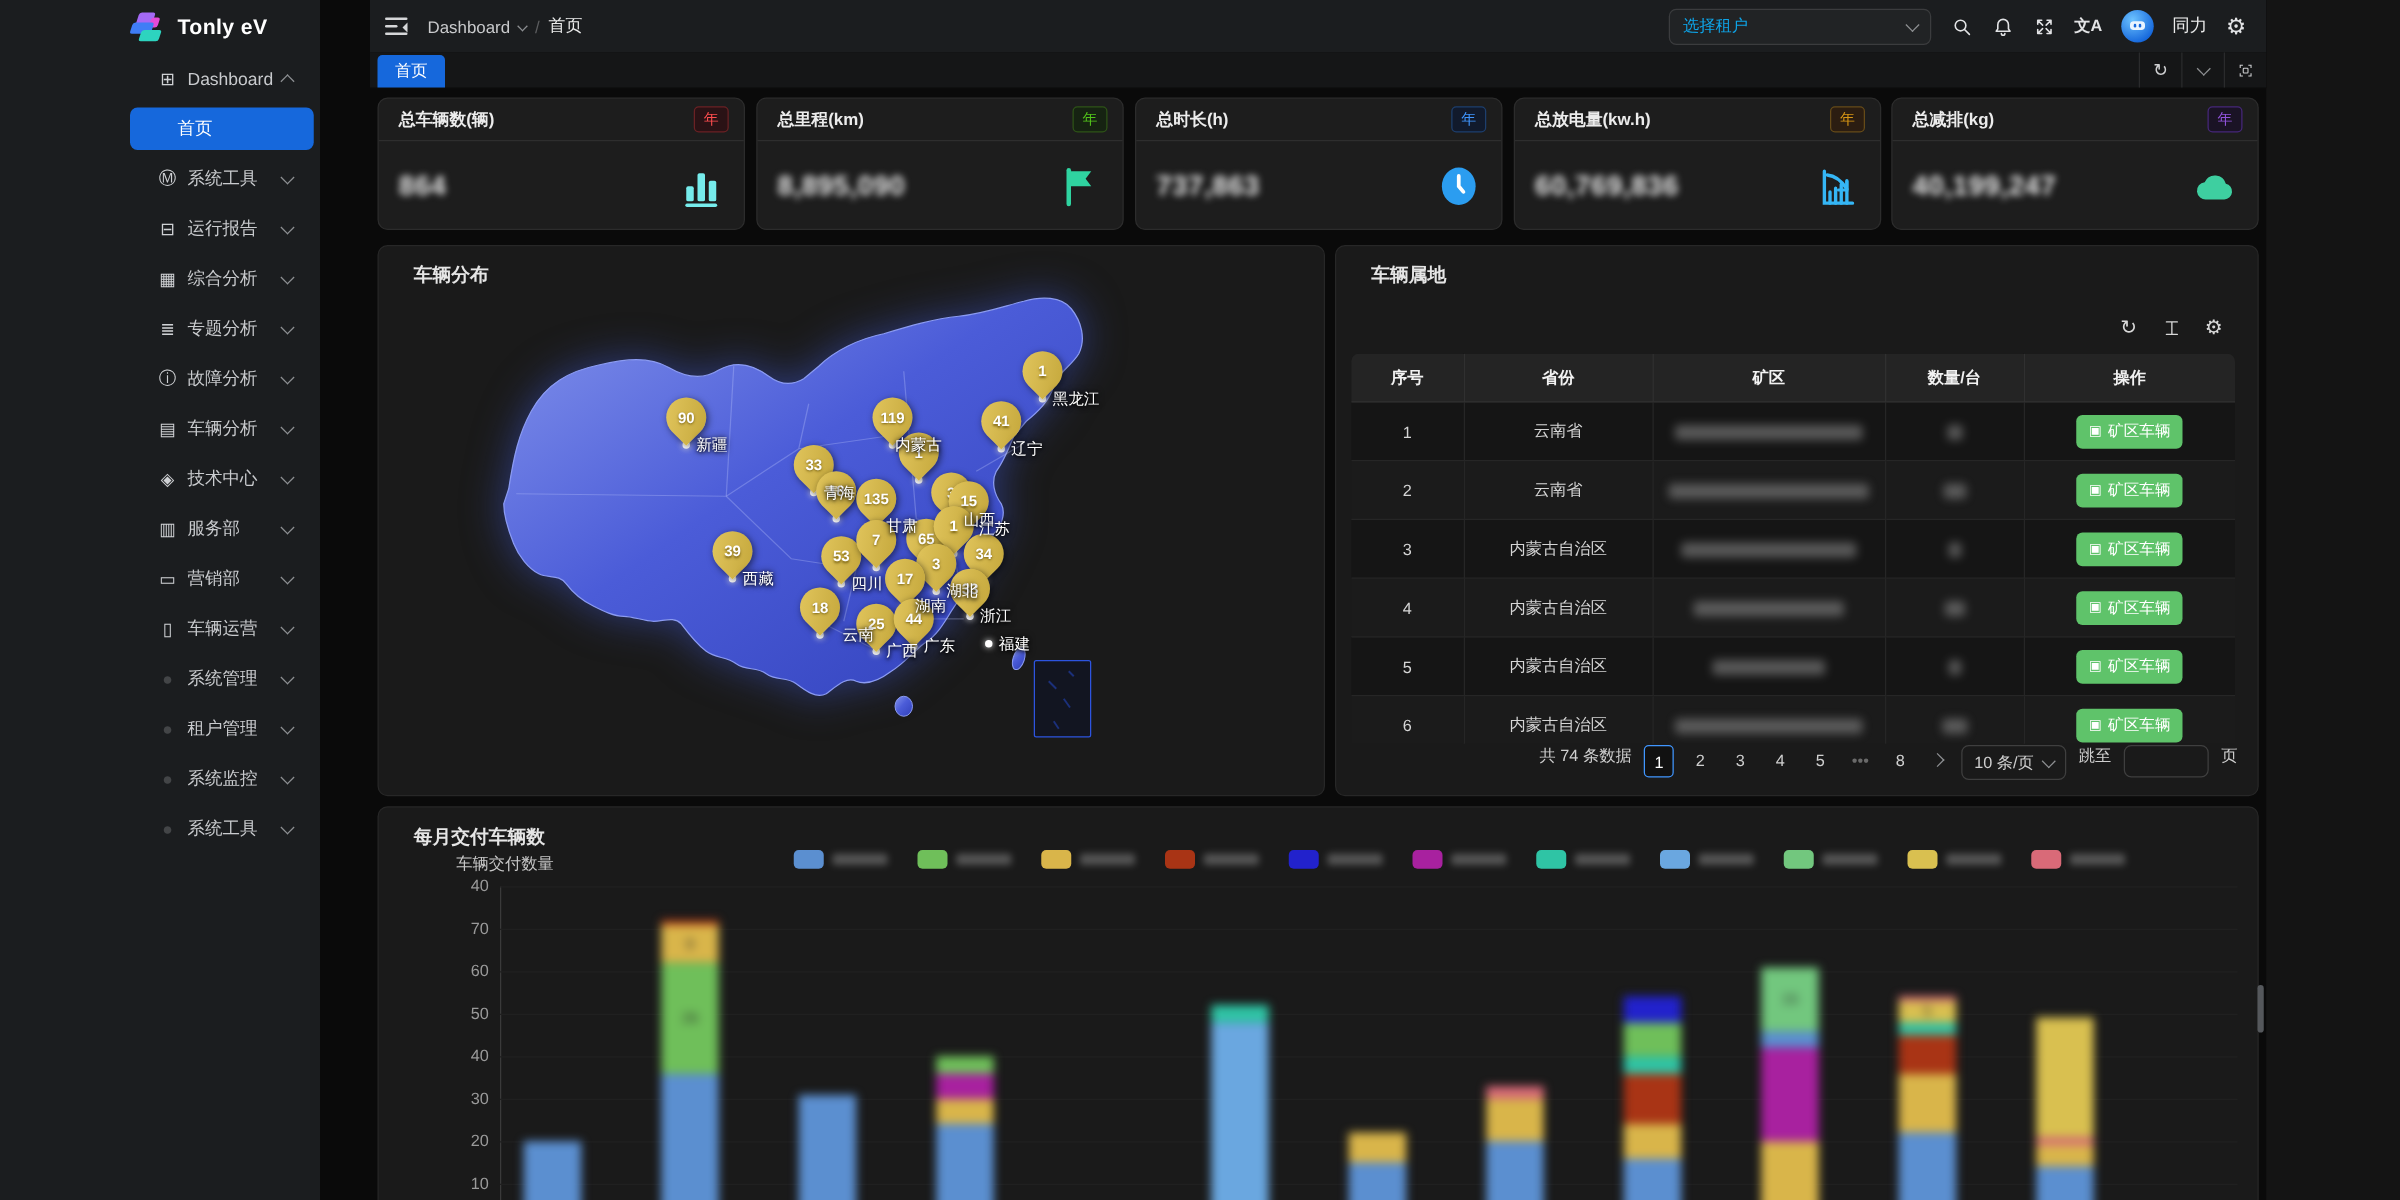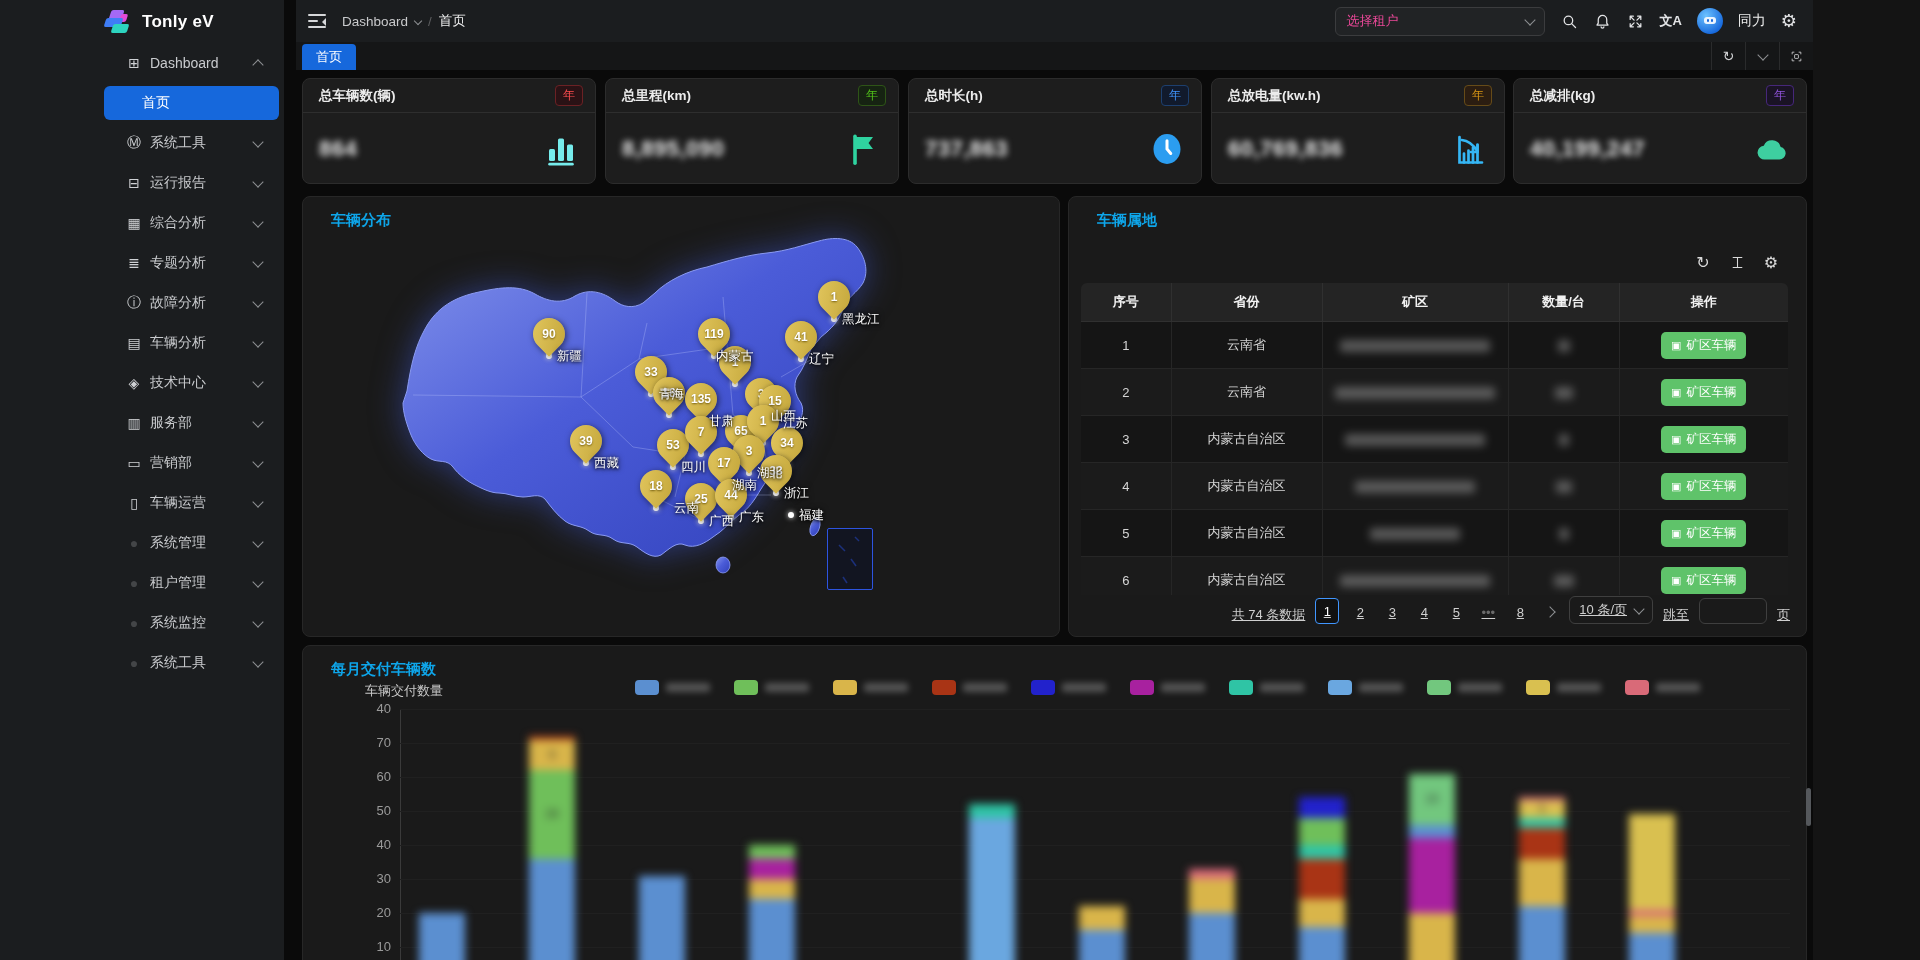--- a/index.html
+++ b/index.html
@@ -1,19 +1,19 @@
 <!DOCTYPE html>
 <html><head>
 <meta charset="utf-8">
 <style>
   html,body{margin:0;padding:0;background:#141414;width:1920px;height:960px;overflow:hidden;
     font-family:"Liberation Sans","DejaVu Sans",sans-serif;-webkit-font-smoothing:antialiased;}
   .app{position:relative;width:1813px;height:960px;background:#0a0a0a;overflow:hidden;}
   
-  .sidebar{position:absolute;left:0;top:0;width:284px;height:960px;background:#1b1d1f;z-index:5;}
+  .sidebar{position:absolute;left:0;top:0;width:256px;height:960px;background:#1b1d1f;z-index:5;}
   .logo-row{display:flex;align-items:center;height:44px;padding-left:104px;}
   .logo-ico{position:relative;width:26px;height:24px;margin-right:12px;}
   .logo-ico i{position:absolute;display:block;}
   .lg1{left:6px;top:0;width:13px;height:10px;background:#a469f5;transform:skewX(-18deg);border-radius:2px;}
   .lg2{left:1px;top:8px;width:17px;height:9px;background:#3f7df6;transform:skewX(-18deg);border-radius:2px;}
   .lg3{left:8px;top:14px;width:16px;height:9px;background:#2dd4bf;transform:skewX(-18deg);border-radius:2px;}
   .lg4{left:16px;top:4px;width:7px;height:8px;background:#e44ad8;transform:skewX(-18deg);border-radius:2px;}
   .logo-txt{color:#fff;font-size:17px;font-weight:bold;letter-spacing:.3px;}
   .side-menu{position:absolute;top:43px;left:0;right:0;}
   .side-item{position:relative;height:40px;display:flex;align-items:center;color:#c9cbce;font-size:14px;cursor:pointer;}
@@ -26,39 +26,39 @@
   
   .header{position:absolute;left:296px;top:0;width:1517px;height:42px;background:#1b1d1f;display:flex;align-items:center;}
   .fold-ico{width:18px;height:14px;position:relative;margin-left:12px;cursor:pointer;}
   .fold-ico b{position:absolute;left:0;height:2px;background:#d6d7d9;border-radius:1px;}
   .crumb{margin-left:16px;font-size:13.5px;color:#c9cacc;display:flex;align-items:center;gap:7px;}
   .crumb .cur{color:#ececec;}
   .crumb .sep{color:#5c5d5f;}
   .crumb .cv{margin:0;width:5px;height:5px;}
   .hdr-right{position:absolute;right:16px;top:0;height:42px;display:flex;align-items:center;gap:15px;}
   .tenant-sel{width:188px;height:27px;border:1px solid #3b3c3e;border-radius:6px;background:#212325;display:flex;align-items:center;padding:0 10px;cursor:pointer;}
-  .tenant-sel .ph{flex:1;color:#ec4899;font-size:13px;}
+  .tenant-sel .ph{flex:1;color:#0ea5e9;font-size:13px;}
   .hicon{width:18px;height:18px;color:#e2e3e5;display:flex;align-items:center;justify-content:center;cursor:pointer;}
   .hicon svg{width:17px;height:17px;stroke:currentColor;fill:none;stroke-width:1.8;stroke-linecap:round;stroke-linejoin:round;}
   .trans{font-size:13px;font-weight:bold;color:#e2e3e5;cursor:pointer;}
   .avatar{width:26px;height:26px;border-radius:50%;background:radial-gradient(circle at 35% 30%,#6cc2ff,#1668dc 75%);position:relative;cursor:pointer;}
   .avatar:after{content:"";position:absolute;left:7px;top:9px;width:12px;height:7px;border-radius:3px;background:#eaf4ff;}
   .avatar:before{content:"";position:absolute;left:10px;top:11px;width:2.5px;height:2.5px;border-radius:50%;background:#1668dc;box-shadow:4px 0 0 #1668dc;z-index:1;}
   .uname{color:#ececec;font-size:14px;cursor:pointer;}
   .gear{font-size:18px;color:#e2e3e5;cursor:pointer;line-height:1;}
   
   .tabstrip{position:absolute;left:296px;top:42px;width:1517px;height:28px;background:#151617;border-bottom:1px solid #0a0a0a;}
   .tab-active{position:absolute;left:6px;top:2px;height:26px;background:#1668dc;color:#fff;font-size:13px;border-radius:4px 4px 0 0;display:flex;align-items:center;padding:0 14px;cursor:pointer;}
   .tab-ctrls{position:absolute;right:0;top:0;height:28px;display:flex;}
   .tab-ctrl{width:33px;height:28px;border-left:1px solid #2a2b2c;display:flex;align-items:center;justify-content:center;color:#cfd0d2;font-size:14px;cursor:pointer;}
   .tab-ctrl svg{width:13px;height:13px;stroke:currentColor;fill:none;stroke-width:1.6;}
   .tab-ctrl .cv{margin:0;}
   
   .panel{position:absolute;background:#1a1a1a;border:1px solid #272727;border-radius:8px;box-sizing:border-box;}
-  .panel-title{position:absolute;left:28px;top:14px;color:#0ea5e9;font-size:15px;font-weight:bold;}
+  .panel-title{position:absolute;left:28px;top:14px;color:#e5e5e5;font-size:15px;font-weight:bold;}
   
   .kpi-card{position:absolute;top:78px;width:294px;height:106px;background:#1d1d1d;border:1px solid #2c2c2c;border-radius:8px;box-sizing:border-box;}
   .kpi-hd{height:33px;display:flex;align-items:center;padding:0 12px 0 16px;border-bottom:1px solid #2e2e2e;}
   .kpi-title{flex:1;color:#ececec;font-size:13.5px;font-weight:bold;}
   .badge{font-size:12px;padding:1px 7px;border-radius:4px;border:1px solid;}
   .kpi-bd{position:relative;height:72px;display:flex;align-items:center;padding:0 16px;}
   .kpi-val{color:#e9e9e9;font-size:22px;font-weight:bold;letter-spacing:.5px;filter:blur(3px);}
   .kpi-ico{position:absolute;right:16px;top:50%;transform:translateY(-50%);width:36px;height:36px;}
   .kpi-ico svg{width:36px;height:36px;}
   
@@ -74,21 +74,21 @@
   table.grid{border-collapse:collapse;width:707px;table-layout:fixed;font-size:13px;}
   table.grid th{background:#242424;color:#f2f2f2;font-weight:bold;height:36px;border-right:1px solid #303030;border-bottom:1px solid #303030;}
   table.grid th:last-child{border-right:none;}
   table.grid td{height:44px;color:#d5d5d5;text-align:center;border-right:1px solid #262626;border-bottom:1px solid #262626;}
   table.grid td:last-child{border-right:none;}
   table.grid tr.odd td{background:#151515;}
   table.grid tr.even td{background:#1b1b1b;}
   .blob{display:inline-block;height:12px;border-radius:3px;background:#9a9a9a;opacity:.5;filter:blur(4px);vertical-align:middle;}
   .act-btn{display:inline-flex;align-items:center;gap:5px;background:#5fc36a;color:#fff;font-size:12.5px;padding:5px 10px;border-radius:5px;border:none;cursor:pointer;}
   .act-btn .ai{font-size:11px;line-height:1;}
-  .pager{position:absolute;right:16px;bottom:12px;display:flex;align-items:flex-end;gap:10px;color:#cfcfcf;font-size:13px;text-decoration:underline;}
+  .pager{position:absolute;right:16px;bottom:12px;display:flex;align-items:flex-start;gap:10px;color:#cfcfcf;font-size:13px;}
   .pg{min-width:22px;height:24px;display:flex;align-items:center;justify-content:center;border-radius:4px;cursor:pointer;}
   .pg.active{border:1px solid #4096ff;color:#fff;background:#111;}
   .pg.dots{color:#6a6a6a;cursor:default;}
   .pg-next{width:18px;height:24px;display:flex;align-items:center;justify-content:center;cursor:pointer;}
   .pg-next .cv{transform:rotate(-45deg);margin:0;}
   .size-sel{height:26px;border:1px solid #3f3f3f;border-radius:6px;display:flex;align-items:center;gap:8px;padding:0 9px;cursor:pointer;}
   .jump-in{width:54px;height:24px;border:1px solid #3f3f3f;border-radius:6px;background:transparent;color:#ddd;outline:none;padding:0 6px;}
   
   .ylab{position:absolute;left:62px;top:36px;color:#c8c8c8;font-size:13px;}
   .legend{position:absolute;left:332px;top:34px;display:flex;gap:24px;align-items:center;}

